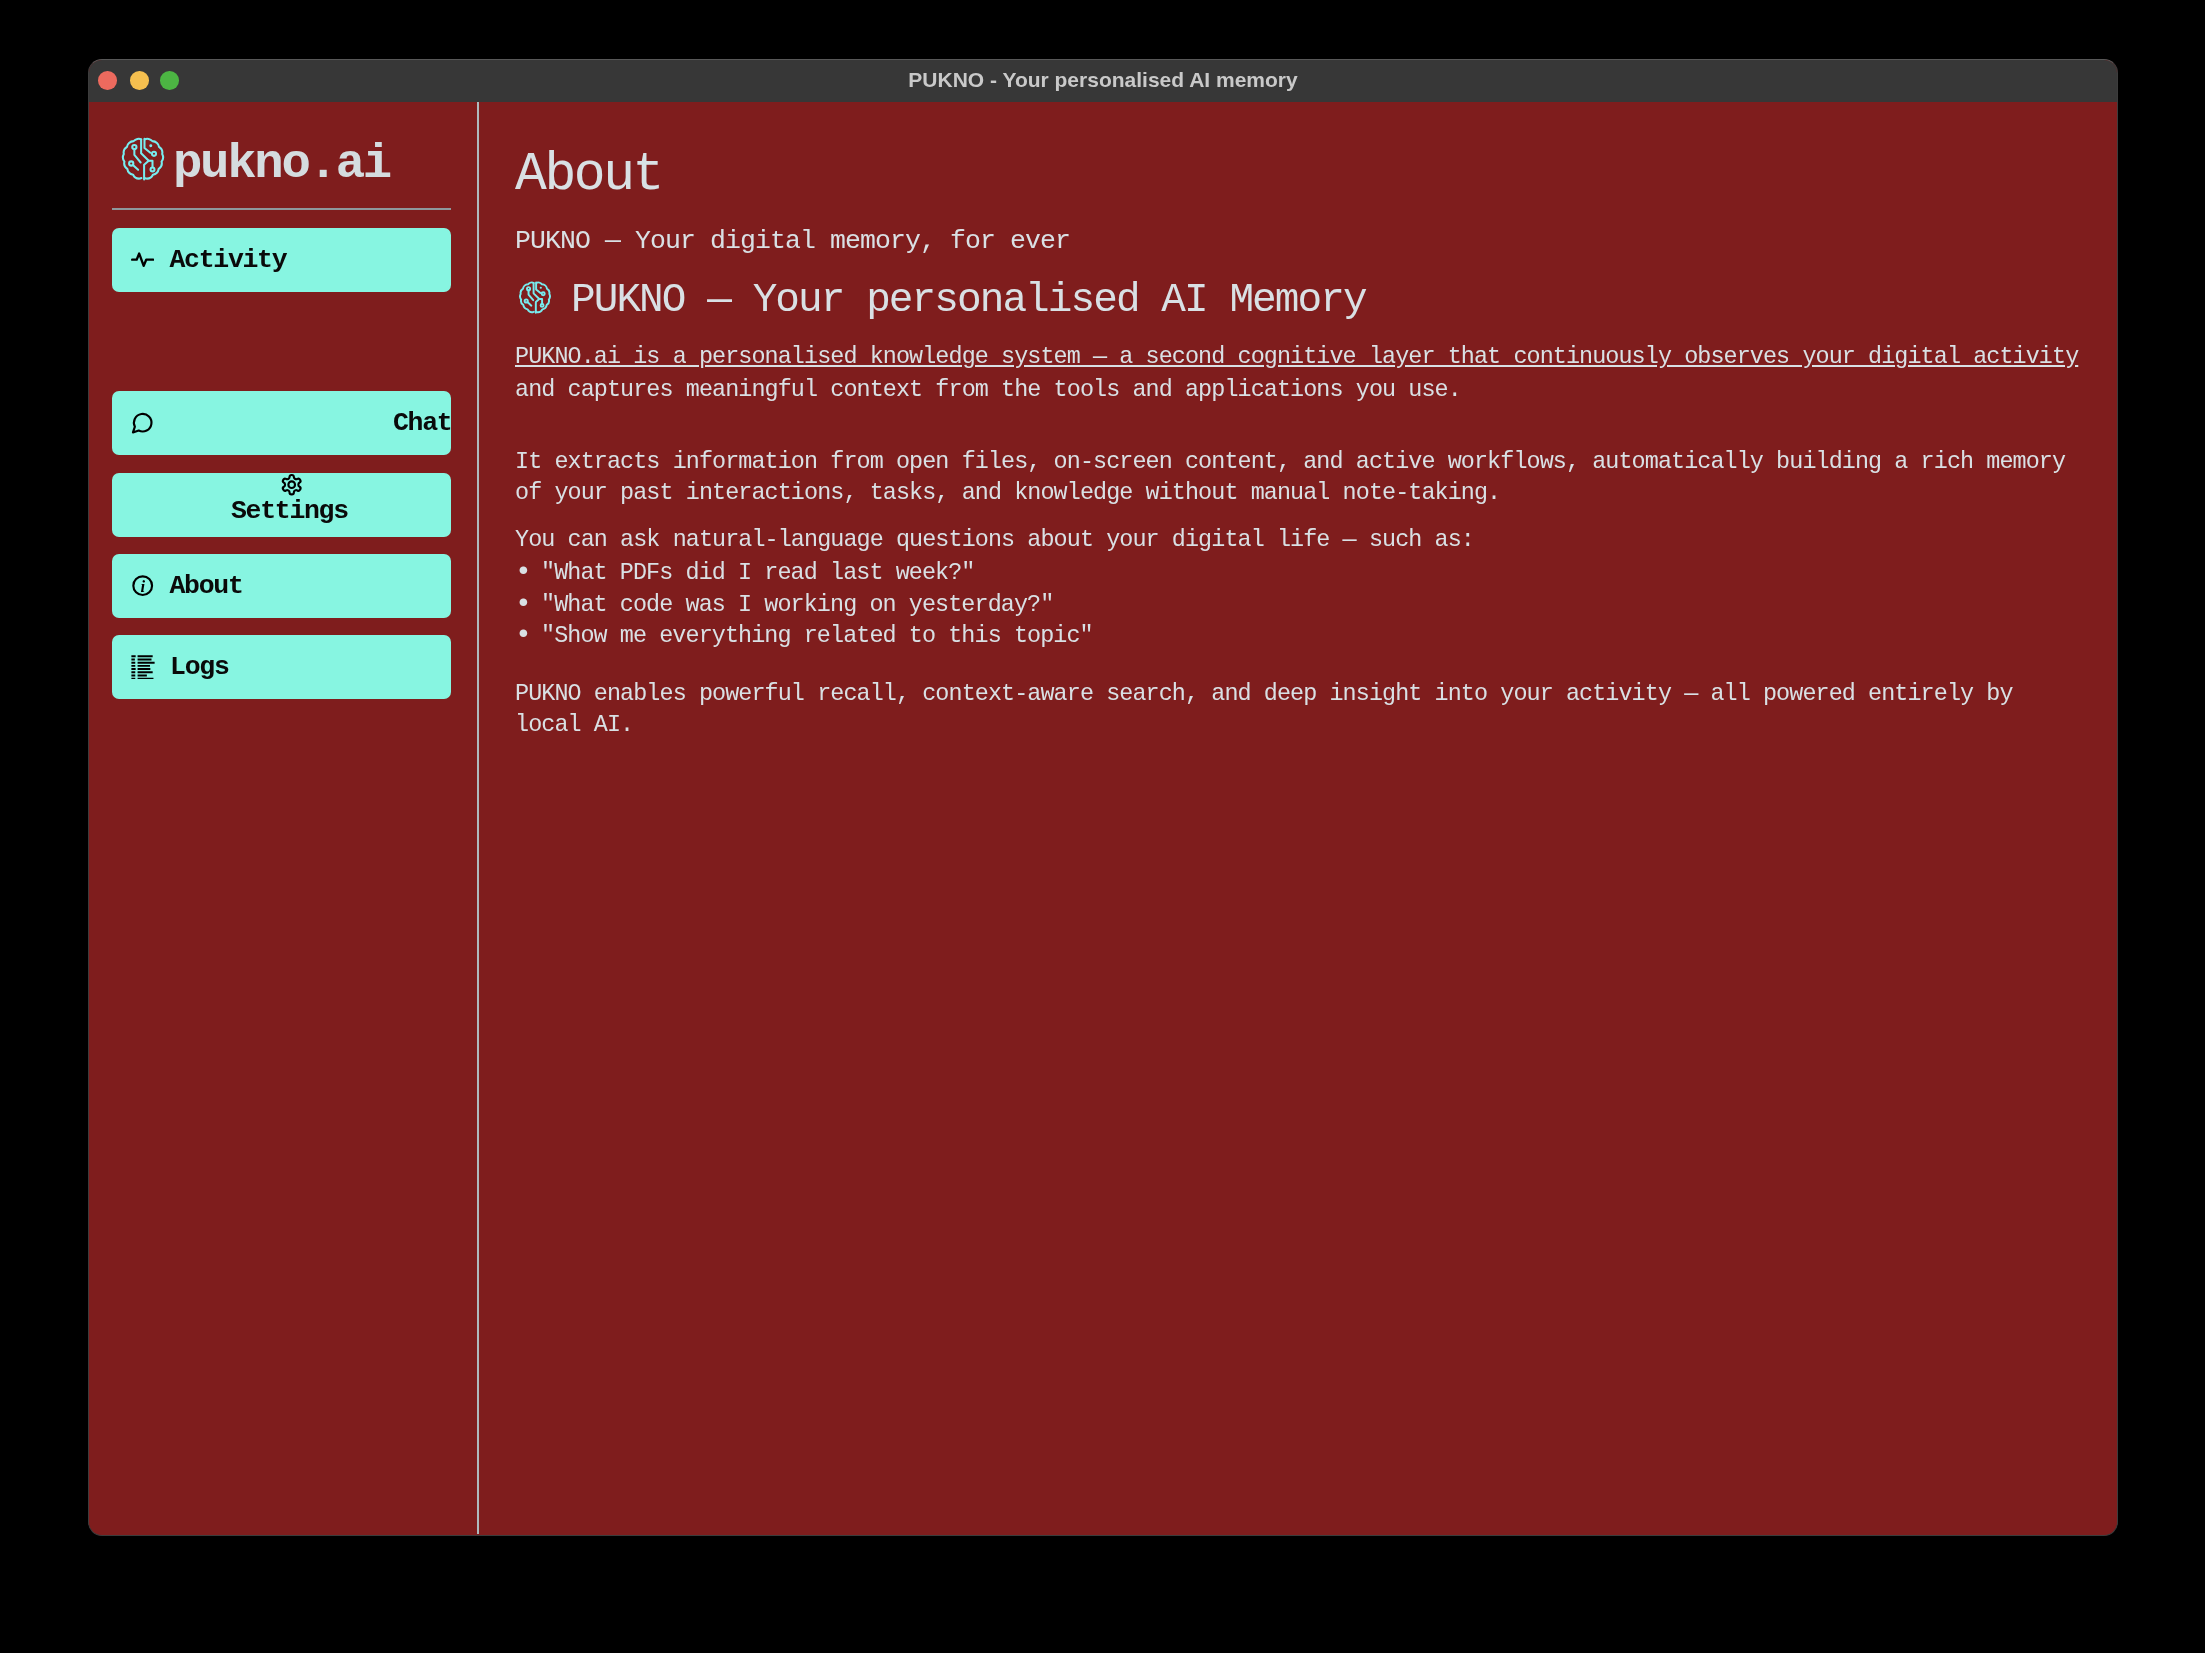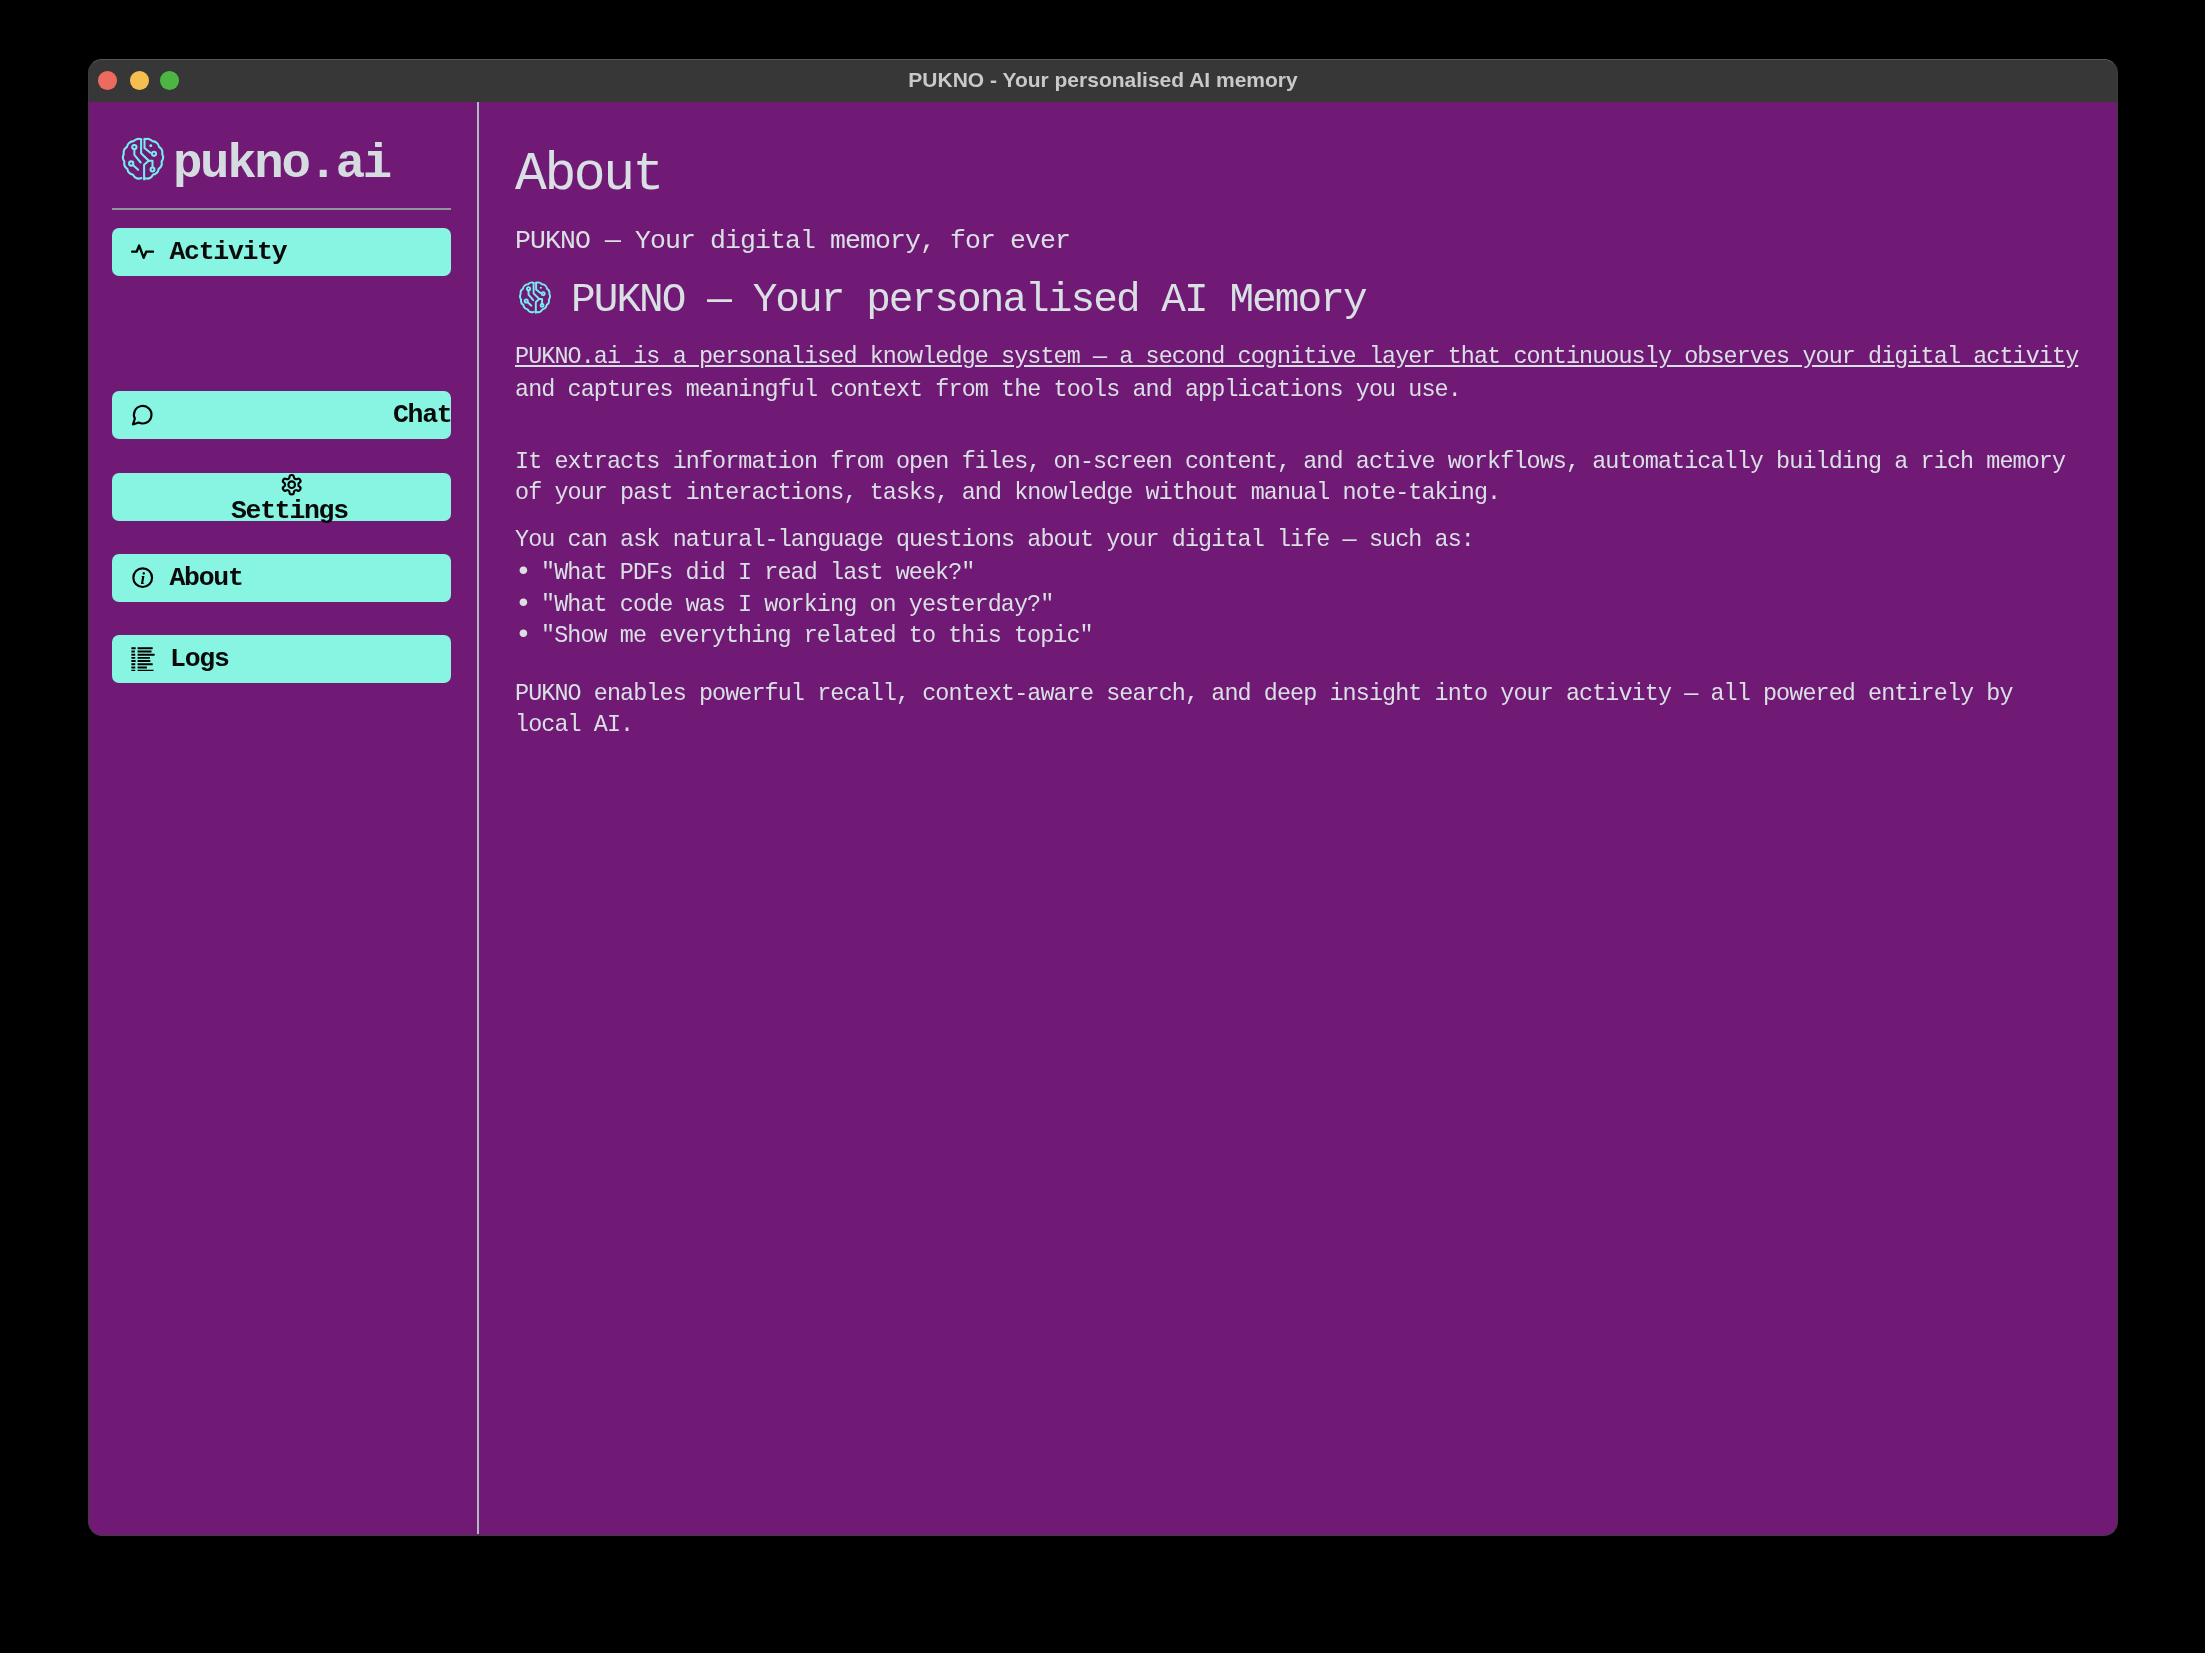--- a/index.html
+++ b/index.html
@@ -1,34 +1,34 @@
 <!DOCTYPE html>
 <html style="font-size:12.5px"><head>
 <meta charset="utf-8">
 <style>
   * { margin:0; padding:0; box-sizing:border-box; }
   html,body { width:2205px; height:1654px; background:#000; overflow:hidden; }
   body { font-family:"Liberation Mono", monospace; }
   .window { position:absolute; left:88px; top:59px; width:2030px; height:1477px;
-            background:#701a75; border:1.6px solid #3c3c3c; border-top-color:#585858; border-radius:14px; overflow:hidden; }
+            background:#7f1d1d; border:1.6px solid #3c3c3c; border-top-color:#585858; border-radius:14px; overflow:hidden; }
   .titlebar { position:absolute; left:0; top:0; width:100%; height:42px; background:#373737; }
   .light { position:absolute; top:11px; width:18.7px; height:18.7px; border-radius:50%; }
   .l1 { left:9.4px; background:#ed6a5e; }
   .l2 { left:41px; background:#f5bf4f; }
   .l3 { left:71px; background:#4cb543; }
   .title { position:absolute; top:6.6px; left:0; width:100%; text-align:center;
            font-family:"Liberation Sans", sans-serif; font-weight:bold; font-size:21px;
            line-height:26.5px; color:#c9c9c9; }
   .divider { position:absolute; left:388px; top:42px; width:1.6px; height:1432px; background:#aebabe; }
 
   
   .logoicon { position:absolute; left:32px; top:76px; }
   .logotext { position:absolute; left:84px; top:79px; font-size:49px; letter-spacing:-2.3px; line-height:51px; color:#d5dcdf;font-weight:bold; }
   .hr { position:absolute; left:23.4px; top:148px; width:339px; height:1.6px; background:#8e989c; }
-  .btn { position:absolute; left:23.4px; width:339px; height:48px; background:#87f5e1; border-radius:7px;
+  .btn { position:absolute; left:23.4px; width:339px; height:64px; background:#87f5e1; border-radius:7px;
          display:flex; align-items:center; }
   .btn svg { margin-left:18.7px; flex:none; }
   .btn span { margin-left:15px; font-weight:bold; font-size:26.5px; letter-spacing:-1.3px; color:#0a0a0a; }
   .b1 { top:168px; } .b2 { top:250px; } .b3 { top:331px;justify-content:space-between; }
   .b4 { top:413px;flex-direction:column; } .b5 { top:494px; } .b6 { top:575px; }
 
   
   .ln { position:absolute; left:426px; white-space:pre; color:#d9e0e4; font-size:23.4px; letter-spacing:-0.9px; line-height:31px; }
   .p0 { position:absolute; left:426px; white-space:pre; color:#d9e0e4; font-size:26.5px; letter-spacing:-0.9px; line-height:31px; }
   .h1 { position:absolute; white-space:pre; color:#d9e0e4; font-size:53px; letter-spacing:-2.4px; line-height:61px; }

